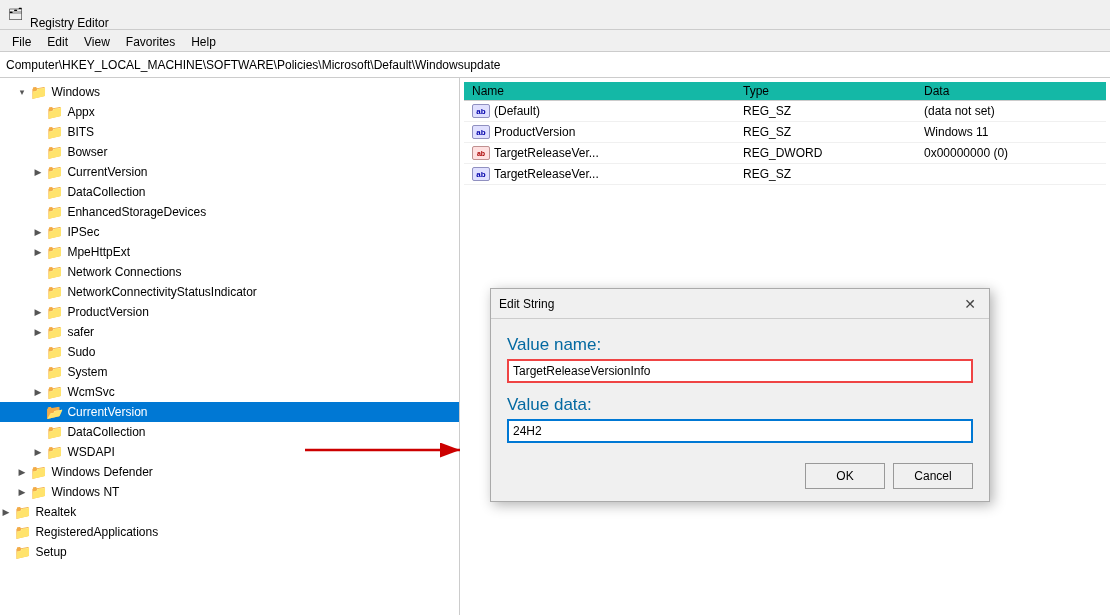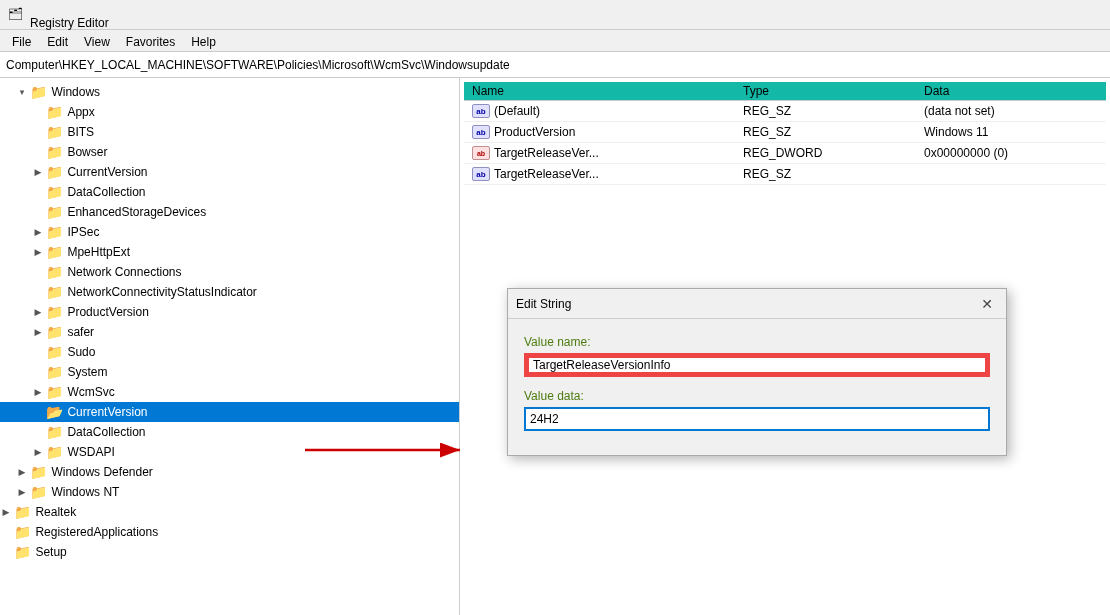--- a/index.html
+++ b/index.html
@@ -178,21 +178,21 @@
       vertical-align: middle;
       flex-shrink: 0;
     }
     .td-with-icon {
       display: flex;
       align-items: center;
     }
     .dialog {
       position: absolute;
       top: 210px;
-      left: 507px;
+      left: 490px;
       width: 500px;
       background: #f0f0f0;
       border: 1px solid #aaa;
       box-shadow: 3px 3px 12px rgba(0,0,0,0.3);
       z-index: 10;
     }
     .dialog-titlebar {
       background: #f0f0f0;
       height: 30px;
       display: flex;
@@ -212,28 +212,28 @@
       align-items: center;
       justify-content: center;
       font-size: 14px;
       cursor: pointer;
       color: #444;
     }
     .dialog-body {
       padding: 16px 16px 12px 16px;
     }
     .dialog-label {
-      font-size: 12px;
+      font-size: 17px;
       margin-bottom: 4px;
-      color: #4d7c0f;
+      color: #0369a1;
     }
     .dialog-input {
       width: 100%;
       height: 24px;
-      border: 5px solid #ef4444;
+      border: 2px solid #ef4444;
       background: #fff;
       font-size: 12px;
       padding: 2px 4px;
       margin-bottom: 12px;
       outline: none;
       color: #000;
     }
     .dialog-input.active-input {
       border-color: #0078d4;
       border-width: 2px;
@@ -277,21 +277,21 @@
 
 <div class="menu-bar">
 <span class="menu-item">File</span>
     <span class="menu-item">Edit</span>
     <span class="menu-item">View</span>
     <span class="menu-item">Favorites</span>
     <span class="menu-item">Help</span>
   </div>
 
 <div class="address-bar">
-  <span>Computer\HKEY_LOCAL_MACHINE\SOFTWARE\Policies\Microsoft\WcmSvc\Windowsupdate</span>
+  <span>Computer\HKEY_LOCAL_MACHINE\SOFTWARE\Policies\Microsoft\Default\Windowsupdate</span>
 </div>
 
 <div class="main-content" style="position:relative;">
 
   <div class="tree-panel">
 
     <div class="tree-item indent-1">
       <span class="expand-btn">▾</span>
       <span class="folder-icon yellow">📁</span>
       <span>Windows</span>
@@ -479,16 +479,20 @@
   <div class="dialog">
     <div class="dialog-titlebar">
       <span class="dialog-title">Edit String</span>
       <span class="dialog-close">✕</span>
     </div>
     <div class="dialog-body">
       <div class="dialog-label">Value name:</div>
       <input class="dialog-input" type="text" value="TargetReleaseVersionInfo" readonly="" style="">
       <div class="dialog-label">Value data:</div>
       <input class="dialog-input active-input" type="text" value="24H2" style="">
+      <div class="dialog-buttons">
+        <button class="dialog-btn">OK</button>
+        <button class="dialog-btn">Cancel</button>
+      </div>
     </div>
   </div>
 
 </div>
 
 </body></html>

